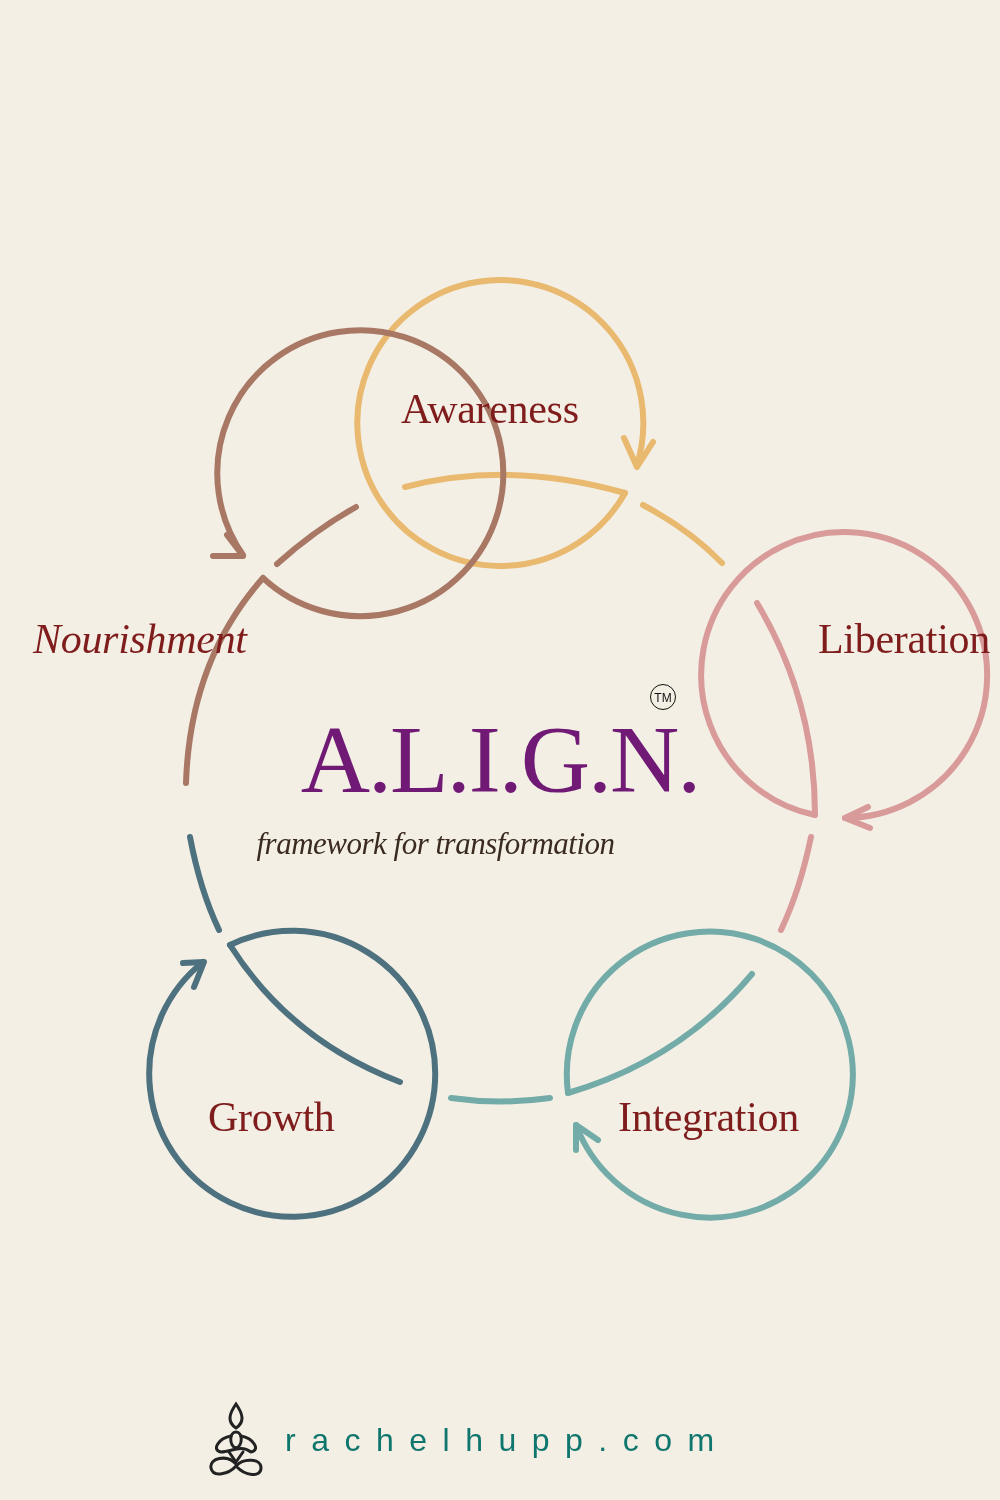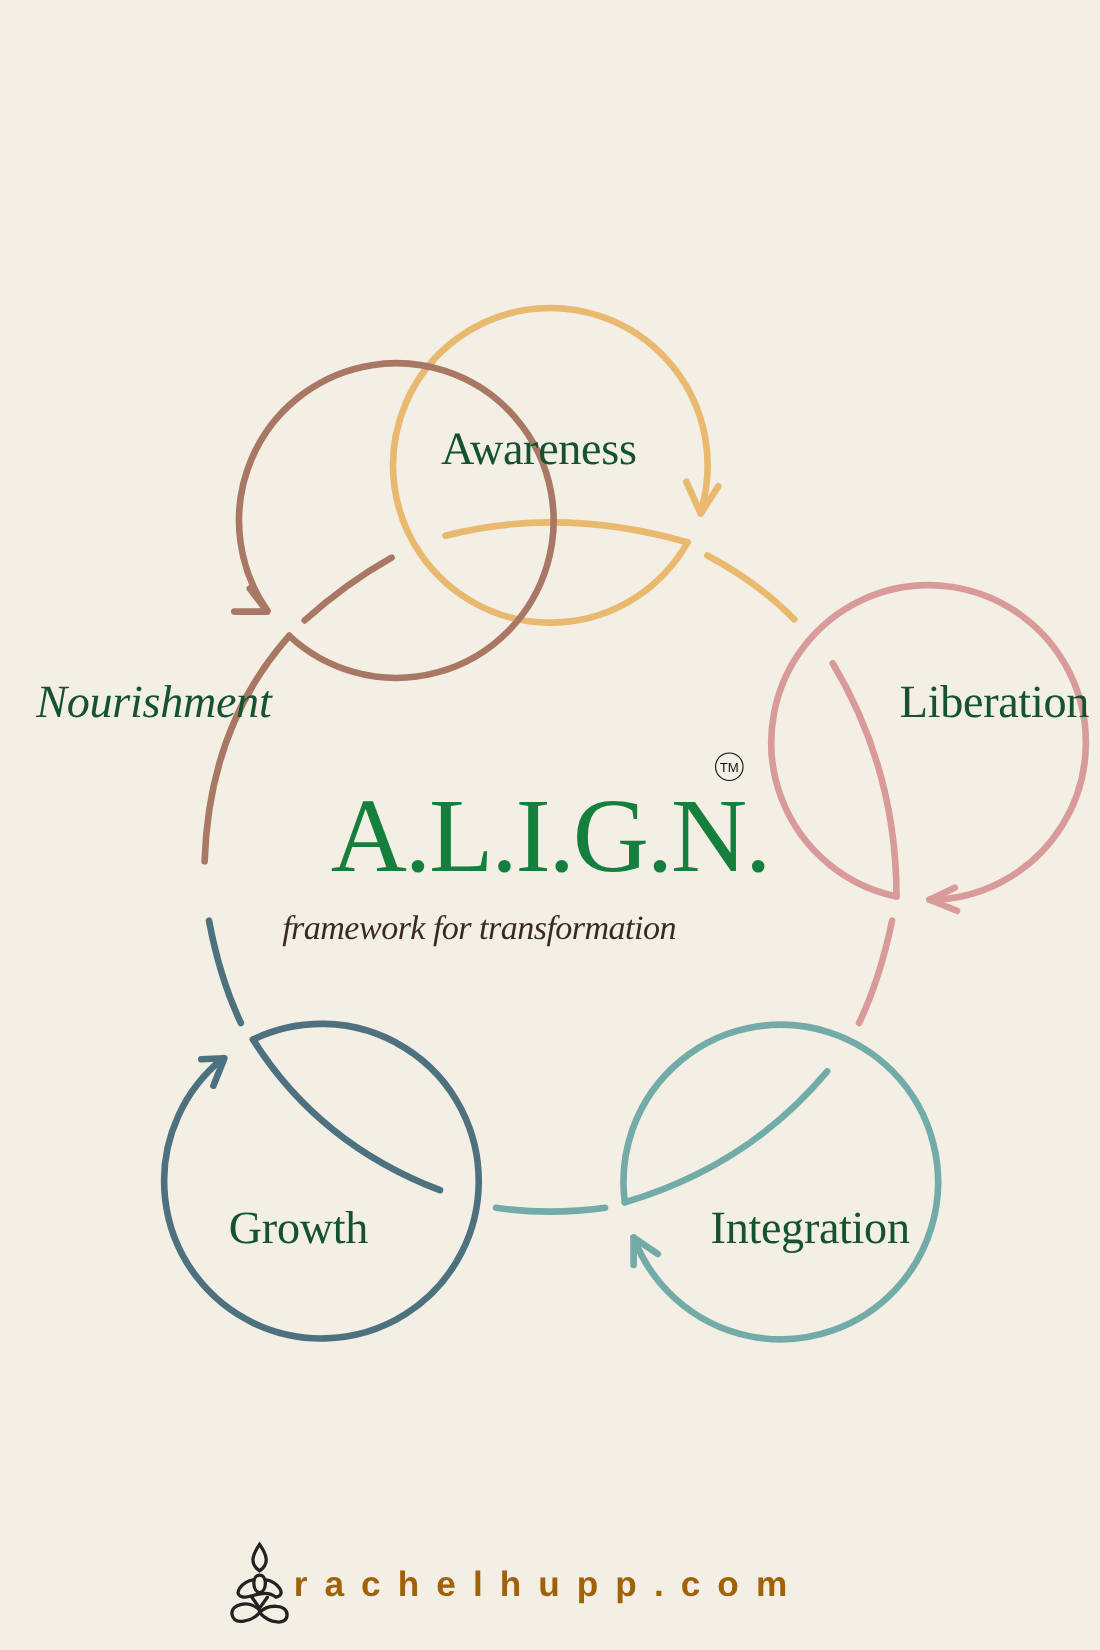--- a/index.html
+++ b/index.html
@@ -8,33 +8,33 @@
     background: #f3efe5;
     position: relative;
     overflow: hidden;
     font-family: "DejaVu Serif", serif;
   }
   svg.diagram { position: absolute; left: 0; top: 0; }
   .label {
     position: absolute;
     font-family: "Liberation Serif", "DejaVu Serif", serif;
     font-size: 42px;
-    color: #14532d;
+    color: #7f1d1d;
     white-space: nowrap;
     line-height: 1;
     letter-spacing: -0.3px;
   }
   .title {
     position: absolute;
     left: 0; width: 1000px; top: 712px;
     text-align: center;
     font-family: "Liberation Serif", "DejaVu Serif", serif;
     font-size: 96px;
     font-weight: normal;
-    color: #15803d;
+    color: #701a75;
     letter-spacing: -2px;
     line-height: 1;
   }
   .tm {
     position: absolute;
     left: 650px; top: 684px;
     width: 26px; height: 26px;
     border: 1.5px solid #111;
     border-radius: 50%;
     font-family: "Liberation Sans", sans-serif;
@@ -53,25 +53,26 @@
     font-size: 31px;
     color: #3a2a1f;
     letter-spacing: -0.5px;
   }
   .footer {
     position: absolute;
     left: 205px; top: 1400px;
     display: flex; align-items: center;
   }
   .footer-text {
+    margin-left: 18px;
     font-family: "Liberation Sans", sans-serif;
     font-size: 32px;
-    font-weight: 700;
+    font-weight: 400;
     letter-spacing: 15.5px;
-    color: #a16207;
+    color: #0f766e;
   }
 </style>
 </head>
 <body>
 
 <svg class="diagram" width="1000" height="1500" viewBox="0 0 1000 1500" fill="none" stroke-width="6" stroke-linecap="round" stroke-linejoin="round">
 
   <g stroke="#e8b96e">
     <path d="M 625 493 A 143 143 0 1 1 637 465"></path>
     <path d="M 405 487 Q 510 460 625 493"></path>
@@ -103,21 +104,21 @@
   <g stroke="#a87865">
     <path d="M 263 578 A 143 143 0 1 0 243 555"></path>
     <path d="M 186 783 Q 190 660 263 578"></path>
     <path d="M 227 535 L 243 556 L 213 556"></path>
     <path d="M 277 564 Q 315 530 356 507"></path>
   </g>
 </svg>
 
 <div class="label" style="left:401px; top:388px;">Awareness</div>
 <div class="label" style="left:818px; top:618px;">Liberation</div>
-<div class="label" style="left:646px; top:1096px;">Integration</div>
+<div class="label" style="left:618px; top:1096px;">Integration</div>
 <div class="label" style="left:208px; top:1096px;">Growth</div>
 <div class="label" style="left:33px; top:618px;font-style:italic;">Nourishment</div>
 
 <div class="title">A.L.I.G.N.</div>
 <div class="tm">TM</div>
 <div class="subtitle">framework for transformation</div>
 
 <div class="footer">
   <svg width="62" height="80" viewBox="0 0 62 80" fill="none" stroke="#222" stroke-width="3" stroke-linecap="round">
     <path d="M 31 4 C 24 14 22 22 31 28 C 40 22 38 14 31 4 Z"></path>

